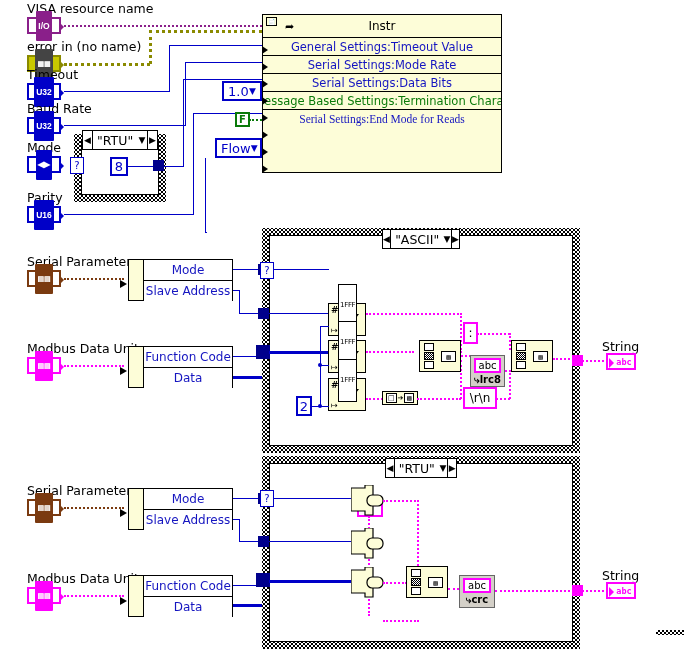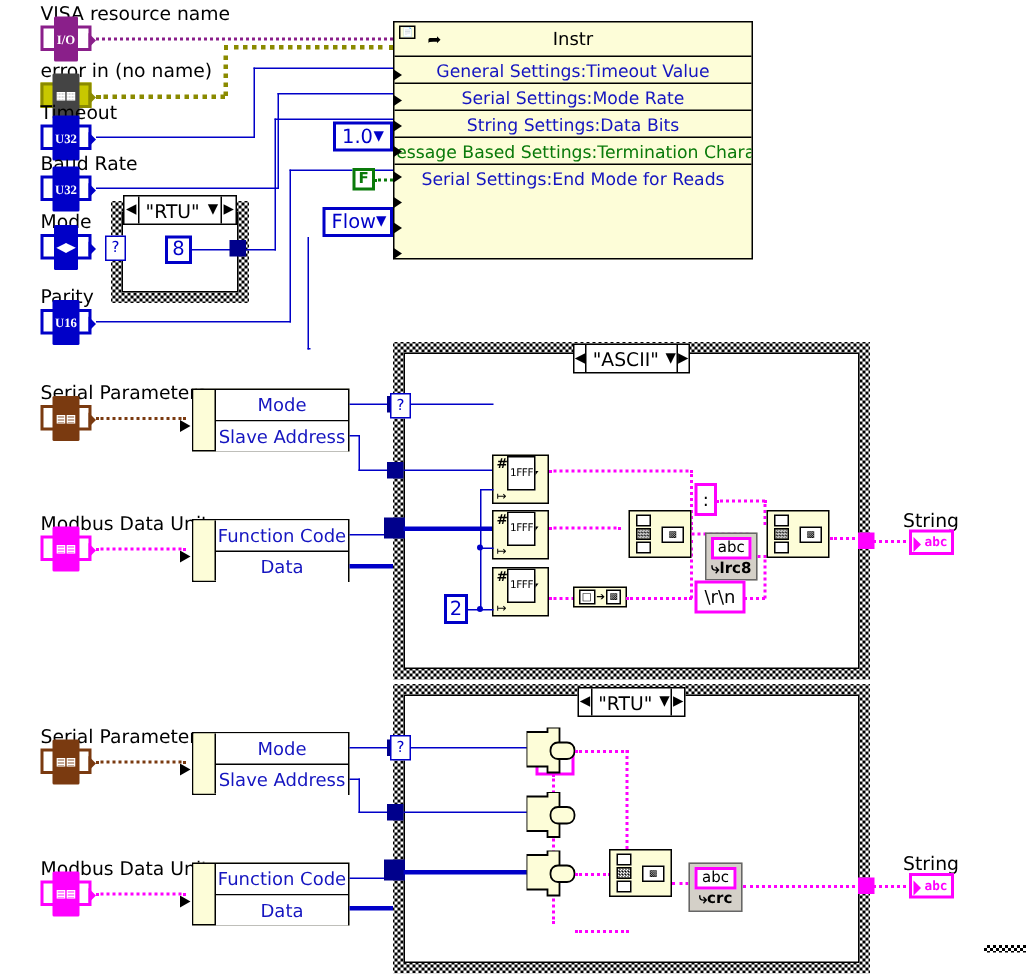--- a/index.html
+++ b/index.html
@@ -4,21 +4,21 @@
 <style>
   html,body{margin:0;padding:0;background:#ffffff;}
   body{width:685px;height:649px;position:relative;overflow:hidden;
        font-family:"DejaVu Sans","Liberation Sans",sans-serif;}
   .abs{position:absolute;}
   
   .lbl{font-size:12.5px;color:#000;white-space:nowrap;line-height:13px;}
   
   .term{box-sizing:border-box;height:17px;border:2px solid #0000c8;background:#fff;
         display:flex;align-items:center;justify-content:center;}
-  .term .t{font-size:8.5px;font-weight:bold;font-family:Liberation Serif, serif;
+  .term .t{font-size:8.5px;font-weight:bold;font-family:Liberation Sans, sans-serif;
            background:#0000c8;color:#fff;padding:10px 2px;line-height:10px;border-radius:1px;}
   .term::after{content:"";position:absolute;right:-5px;top:3px;
         border-left:5px solid #0000c8;border-top:5px solid transparent;border-bottom:5px solid transparent;}
   .term-visa{border-color:#8a1f8a;}
   .term-visa .t{background:#8a1f8a;}
   .term-visa::after{border-left-color:#8a1f8a;}
   .term-err{border-color:#8a8a00;background:#c8c800;}
   .term-err::after{border-left-color:#8a8a00;}
   .term-clu{border-color:#7a3a10;background:#fff;}
   .term-clu .t{background:#7a3a10;}
@@ -50,21 +50,21 @@
   .wg.wh{height:0;border-top:2px dotted #0a7a0a;}
   .junc{position:absolute;width:4px;height:4px;background:#0000c8;border-radius:50%;}
   .tun{position:absolute;width:11px;height:11px;background:#00008c;}
   .tunm{position:absolute;width:11px;height:11px;background:#ff00ff;}
   
   .pnode{position:absolute;border:1px solid #000;background:#fdfdd8;box-sizing:border-box;}
   .pnode .hdr{height:22px;border-bottom:1px solid #000;display:flex;align-items:center;
        justify-content:center;font-size:12px;color:#000;position:relative;}
   .pnode .row{height:17px;border-bottom:1px solid #000;display:flex;align-items:center;
        justify-content:center;font-size:11.5px;color:#1515c0;overflow:hidden;white-space:nowrap;text-align:center;}
-  .pnode .row:last-child{border-bottom:none;}
+  .pnode .row:last-child{border-bottom:none;font-family:Liberation Serif, serif;}
   .pnode .row.green{color:#0a7a0a;}
   .pnode .row .txt{padding:0 2px;}
   
   .unb{position:absolute;border:1px solid #000;background:#fdfdd8;box-sizing:border-box;display:flex;}
   .unb .stub{width:14px;border-right:1px solid #000;position:relative;background:#fdfdd8;}
   .unb .fields{flex:1;background:#fff;}
   .unb .f{height:20px;display:flex;align-items:center;justify-content:center;
        font-size:12px;color:#1515c0;border-bottom:1px solid #000;background:#fff;}
   .unb .f:last-child{border-bottom:none;}
   
@@ -95,21 +95,21 @@
   .qmark{position:absolute;width:12px;height:15px;border:1px solid #0000c8;background:#fff;
      color:#0000c8;font-size:10px;display:flex;align-items:center;justify-content:center;z-index:7;}
   .fnsv{position:absolute;border:1px solid #666;background:#d4d0c8;box-sizing:border-box;
      display:flex;flex-direction:column;align-items:center;justify-content:center;}
   .fnsv .ab{border:2px solid #ff00ff;background:#fff;color:#000;font-size:10px;
      padding:0 3px;line-height:11px;}
   .fnsv .nm{font-size:10px;font-weight:bold;color:#000;line-height:11px;margin-top:1px;}
   .hexfn{position:absolute;border:1px solid #000;background:#fdfdd8;box-sizing:border-box;}
   .hexfn .hash{position:absolute;left:2px;top:1px;font-size:9px;color:#000;font-weight:bold;}
   .hexfn .ffff{position:absolute;left:9px;bottom:8px;border:1px solid #000;background:#fff;
-     font-size:7px;letter-spacing:-0.3px;padding:6px 1px;line-height:9px;}
+     font-size:7px;letter-spacing:-0.3px;padding:16px 1px;line-height:9px;}
   .hexfn .bot{position:absolute;left:2px;bottom:0px;font-size:8px;color:#000;}
   .cat{position:absolute;border:1px solid #000;background:#fdfdd8;box-sizing:border-box;display:flex;}
   .cat .lcol{width:17px;border-right:0;display:flex;flex-direction:column;
      justify-content:space-around;align-items:center;padding:1px 0;}
   .cat .sq{width:8px;height:6px;border:1px solid #000;background:#fff;position:relative;}
   .cat .sq.dot{background:repeating-conic-gradient(#000 0% 25%,#fff 0% 50%) 0 0/2px 2px;}
   .cat .rcol{flex:1;display:flex;align-items:center;justify-content:center;}
   .cat .abcbox{border:1px solid #000;background:#fff;width:13px;height:9px;
      display:flex;align-items:center;justify-content:center;font-size:6px;}
   .small2{position:absolute;border:1px solid #000;background:#fdfdd8;box-sizing:border-box;
@@ -205,21 +205,21 @@
     <span style="position:absolute;left:22px;top:5px;font-size:11px;">➦</span>
     <span>Instr</span>
   </div>
   <div class="row">
       <span class="txt">General Settings:Timeout Value</span>
     </div>
   <div class="row">
       <span class="txt">Serial Settings:Mode Rate</span>
     </div>
   <div class="row">
-      <span class="txt">String Settings:Data Bits</span>
+      <span class="txt">Serial Settings:Data Bits</span>
     </div>
   <div class="row green">
       <span class="txt">Message Based Settings:Termination Charac</span>
     </div>
   <div class="row">
       <span class="txt">Serial Settings:End Mode for Reads</span>
     </div>
 </div>
 
 <div class="abs" style="left:262px;top:40px;"><svg width="7" height="9">

